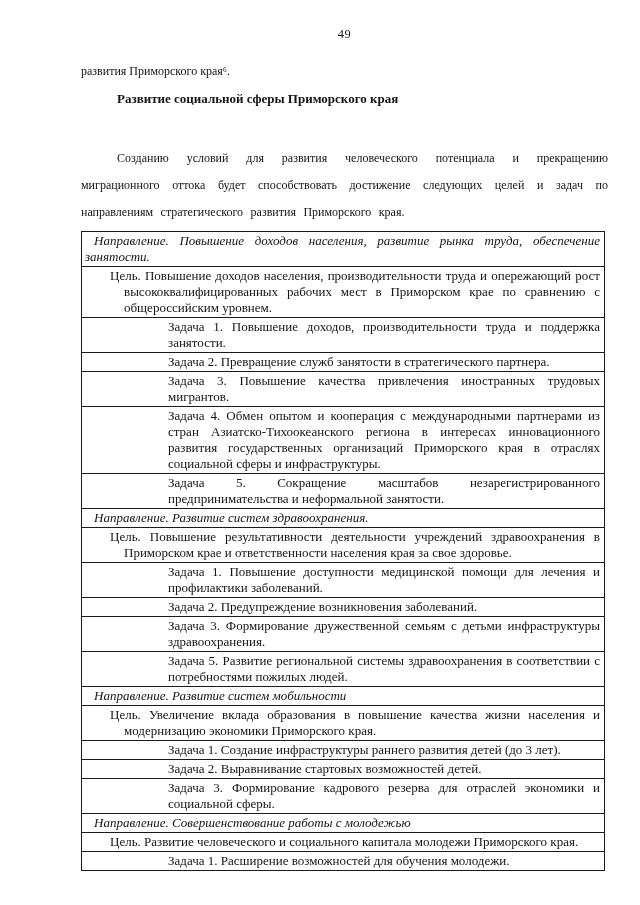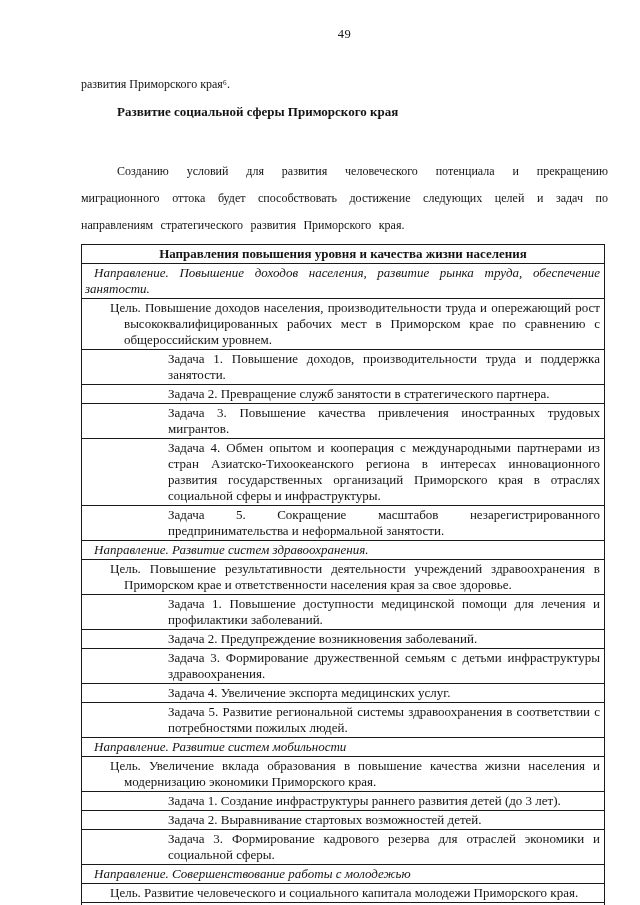--- a/index.html
+++ b/index.html
@@ -13,21 +13,21 @@
     position: relative;
     width: 640px;
     height: 905px;
     background: #ffffff;
     padding: 26px 32px 0 81px;
   }
   .page-number {
     text-align: center;
     font-size: 12.5px;
     line-height: 16px;
-    margin-bottom: 29px;
+    margin-bottom: 16px;
     letter-spacing: 0.5px;
   }
   .para {
     font-size: 12px;
     line-height: 27px;
     text-align: justify;
   }
   .intro-line { text-indent: 0; }
   .heading {
     font-size: 13px;
@@ -80,34 +80,32 @@
   <div class="page-number">49</div>
 
   <p class="para intro-line">развития Приморского края⁶.</p>
 
   <p class="para heading">Развитие социальной сферы Приморского края</p>
 
   <p class="para body-para">Созданию условий для развития человеческого потенциала и прекращению миграционного оттока будет способствовать достижение следующих целей и задач по направлениям стратегического развития Приморского края.</p>
 
   <div class="table">
 
-  <div class="row header">Направления повышения уровня и качества жизни населения</div>
       <div class="row direction">Направление. Повышение доходов населения, развитие рынка труда, обеспечение занятости.</div>
       <div class="row goal">Цель. Повышение доходов населения, производительности труда и опережающий рост высококвалифицированных рабочих мест в Приморском крае по сравнению с общероссийским уровнем.</div>
       <div class="row task">Задача 1. Повышение доходов, производительности труда и поддержка занятости.</div>
       <div class="row task">Задача 2. Превращение служб занятости в стратегического партнера.</div>
       <div class="row task">Задача 3. Повышение качества привлечения иностранных трудовых мигрантов.</div>
       <div class="row task">Задача 4. Обмен опытом и кооперация с международными партнерами из стран Азиатско-Тихоокеанского региона в интересах инновационного развития государственных организаций Приморского края в отраслях социальной сферы и инфраструктуры.</div>
       <div class="row task">Задача 5. Сокращение масштабов незарегистрированного предпринимательства и неформальной занятости.</div>
       <div class="row direction">Направление. Развитие систем здравоохранения.</div>
       <div class="row goal">Цель. Повышение результативности деятельности учреждений здравоохранения в Приморском крае и ответственности населения края за свое здоровье.</div>
       <div class="row task">Задача 1. Повышение доступности медицинской помощи для лечения и профилактики заболеваний.</div>
       <div class="row task">Задача 2. Предупреждение возникновения заболеваний.</div>
       <div class="row task">Задача 3. Формирование дружественной семьям с детьми инфраструктуры здравоохранения.</div>
-      <div class="row task">Задача 4. Увеличение экспорта медицинских услуг.</div>
       <div class="row task">Задача 5. Развитие региональной системы здравоохранения в соответствии с потребностями пожилых людей.</div>
       <div class="row direction">Направление. Развитие систем мобильности</div>
       <div class="row goal">Цель. Увеличение вклада образования в повышение качества жизни населения и модернизацию экономики Приморского края.</div>
       <div class="row task">Задача 1. Создание инфраструктуры раннего развития детей (до 3 лет).</div>
       <div class="row task">Задача 2. Выравнивание стартовых возможностей детей.</div>
       <div class="row task">Задача 3. Формирование кадрового резерва для отраслей экономики и социальной сферы.</div>
       <div class="row direction">Направление. Совершенствование работы с молодежью</div>
       <div class="row goal">Цель. Развитие человеческого и социального капитала молодежи Приморского края.</div>
       <div class="row task">Задача 1. Расширение возможностей для обучения молодежи.</div>
     </div>

